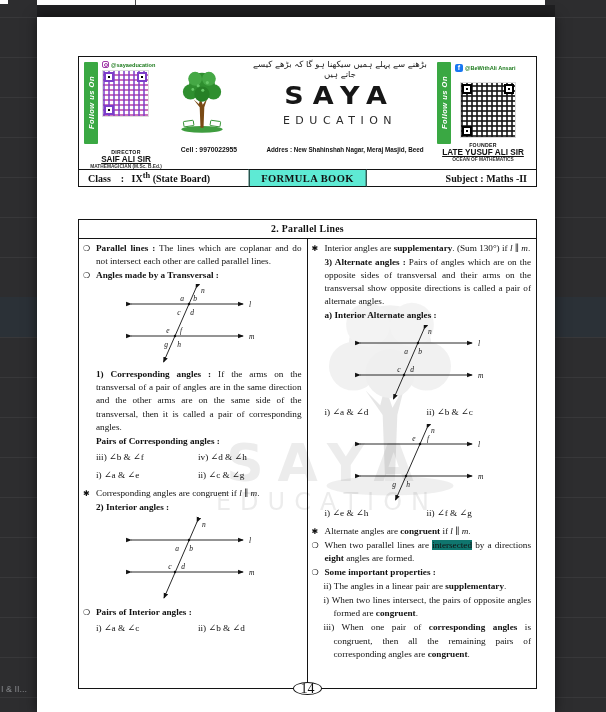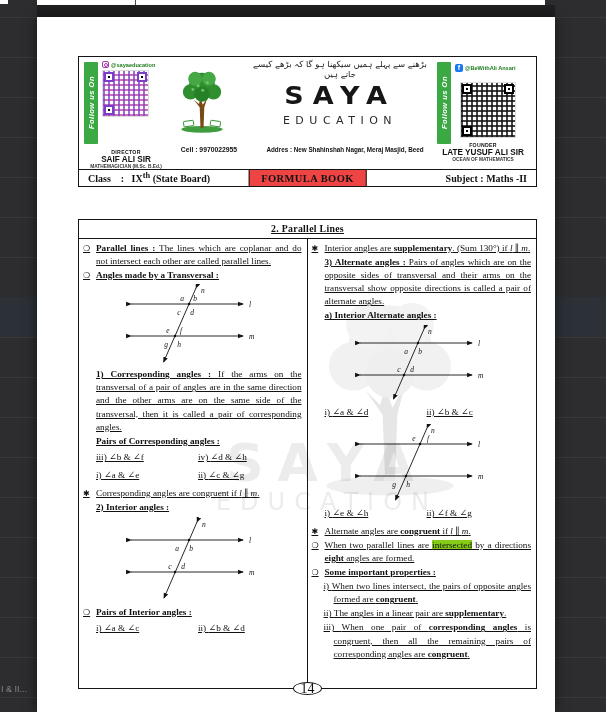--- a/index.html
+++ b/index.html
@@ -22,21 +22,21 @@
   
   .wm-tree{position:absolute;left:278px;top:276px;opacity:.55;z-index:0;}
   .wm-brand{position:absolute;left:120px;top:420px;width:340px;text-align:center;z-index:0;
     font-family:"DejaVu Sans","Liberation Sans",sans-serif;color:rgba(70,70,70,.10);}
   .wm-brand .wb1{font-size:52px;font-weight:700;letter-spacing:14px;line-height:52px;}
   .wm-brand .wb2{font-size:24px;font-weight:400;letter-spacing:9px;line-height:26px;}
   
   .box{position:absolute;left:41px;width:459px;border:1.6px solid #141414;box-sizing:border-box;z-index:1;}
   .header-box{top:39px;height:127px;background:#fff;}
   .class-box{top:152px;height:18px;background:#fff;}
-  .content-box{top:202px;height:470px;background:transparent;text-decoration:underline;}
+  .content-box{top:202px;height:470px;background:transparent;}
   
   .hb{position:absolute;}
   .greenbar{width:14px;height:82px;border-radius:1px;display:flex;align-items:center;justify-content:center;}
   .greenbar span{writing-mode:vertical-rl;transform:rotate(180deg);
     font:italic 700 7.5px "Liberation Sans",sans-serif;color:#fff;letter-spacing:.5px;white-space:nowrap;}
   .gb-left{left:5px;top:5px;} .gb-right{left:358px;top:5px;}
   .handle-row{display:flex;align-items:center;gap:2px;height:9px;}
   .handle-row .ht{font:700 5.6px "Liberation Sans",sans-serif;color:#1c7a1c;white-space:nowrap;}
   .ig-icon{width:7px;height:7px;border:1.4px solid #a03ba8;border-radius:2px;position:relative;box-sizing:border-box;flex:none;}
   .ig-icon::after{content:"";position:absolute;left:1px;top:1px;width:2px;height:2px;border:1px solid #a03ba8;border-radius:50%;}
@@ -52,53 +52,53 @@
   .finder{position:absolute;width:10px;height:10px;border:2px solid #000;background:#fff;box-sizing:border-box;}
   .qr.insta .finder{border-color:#7c3ec9;}
   .finder::after{content:"";position:absolute;left:2px;top:2px;width:2px;height:2px;background:#000;}
   .f-tl{left:1px;top:1px;} .f-tr{right:1px;top:1px;} .f-bl{left:1px;bottom:1px;}
   .insta-block{left:23px;top:3px;width:49px;}
   .insta-block .qr{width:47px;height:47px;margin-top:1px;}
   .qr-right{left:381px;top:25px;width:56px;height:56px;}
   .fb-row{left:376px;top:6px;width:80px;}
   .person{text-align:center;line-height:1.25;}
   .person .role{font:700 5.2px "Liberation Sans",sans-serif;letter-spacing:.3px;}
-  .person .name{font:700 8.2px "Liberation Sans",sans-serif;}
+  .person .name{font:700 8.2px "Liberation Sans",sans-serif;text-decoration:underline;}
   .person .ptitle{font:700 4.8px "Liberation Sans",sans-serif;color:#333;}
   .director{left:0px;top:92px;width:94px;}
   .founder{left:352px;top:85px;width:104px;}
   .tree-logo{left:100px;top:4px;}
   .cell{left:88px;top:89px;width:84px;text-align:center;font:700 6.8px "Liberation Sans",sans-serif;}
   .urdu{left:170px;top:2px;width:182px;text-align:center;direction:rtl;
         font:8.5px "DejaVu Sans",sans-serif;color:#222;}
   .brand{left:168px;top:21px;width:186px;text-align:center;
          font-family:"DejaVu Sans","Liberation Sans",sans-serif;color:#161616;}
   .brand .b1{font-size:27px;font-weight:700;letter-spacing:9px;line-height:36px;transform:scaleY(.92);}
   .brand .b2{font-size:11px;font-weight:400;letter-spacing:5.5px;color:#2a2a2a;line-height:14px;}
   .address{left:176px;top:89px;width:180px;text-align:center;font:700 6.3px "Liberation Sans",sans-serif;white-space:nowrap;}
   
   .class-row{position:absolute;inset:0;display:flex;align-items:center;padding:0 9px;font-weight:700;font-size:10px;}
   .class-left{white-space:pre;}
   .class-right{margin-left:auto;white-space:pre;}
   .fbook{position:absolute;left:50%;top:50%;transform:translate(-50%,-50%);
-         border:1.5px solid #141414;padding:2.5px 12px;font-weight:700;font-size:10.5px;letter-spacing:.4px;background:#ef4444;white-space:nowrap;}
+         border:1.5px solid #141414;padding:2.5px 12px;font-weight:700;font-size:10.5px;letter-spacing:.4px;background:#5eead4;white-space:nowrap;}
   
   .section-title{height:18px;line-height:18px;text-align:center;font-weight:700;font-size:9.8px;
                  border-bottom:1.5px solid #141414;letter-spacing:.3px;}
   .cols{display:flex;height:448px;}
   .col{width:228.5px;box-sizing:border-box;padding:3px 5px 0 4px;font-size:9.2px;line-height:13.1px;position:relative;z-index:1;}
   .col-left{border-right:1.5px solid #141414;}
   .para{margin:0 0 1px;text-align:justify;padding-left:13px;}
   .para.bulleted{display:flex;padding-left:0;}
   .bullet{width:13px;flex:none;font-family:"DejaVu Sans",sans-serif;font-size:8px;line-height:13.1px;}
   .ptext{flex:1;text-align:justify;}
   .para.hang{padding-left:22px;text-indent:-10px;}
   .pn{white-space:pre;}
   .it{font-style:italic;}
-  .hl{background:#84cc16;}
+  .hl{background:#0f766e;}
   .pairs{display:flex;padding-left:13px;margin:3.5px 0 4.5px;}
   .pair{width:102px;white-space:nowrap;}
   .diagwrap{display:flex;justify-content:center;margin:2px 0;}
   .diag text{font-family:"Liberation Serif",serif;font-style:italic;font-size:7.5px;fill:#111;}
   
   .page-oval{position:absolute;left:256px;top:665px;width:29px;height:13px;border:1.3px solid #141414;
              border-radius:50%;background:#fff;z-index:3;display:flex;align-items:center;justify-content:center;
              font-size:14px;box-sizing:border-box;}
 </style>
 </head>
@@ -353,22 +353,22 @@
               <span class="ptext"><span>Alternate angles are </span><b>congruent</b><span> if </span><span class="it">l</span><span> ∥ </span><span class="it">m</span><span>.</span></span>
             </div>
             <div class="para bulleted">
               <span class="bullet">❍</span>
               <span class="ptext"><span>When two parallel lines are </span><span class="hl">intersected</span><span> by a directions </span><b>eight</b><span> angles are formed.</span></span>
             </div>
             <div class="para bulleted">
               <span class="bullet">❍</span>
               <span class="ptext"><b>Some important properties :</b></span>
             </div>
+            <div class="para hang"><span class="pn">ii) </span><span>The angles in a linear pair are </span><b>supplementary</b><span>.</span></div>
             <div class="para hang"><span class="pn">i) </span><span>When two lines intersect, the pairs of opposite angles formed are </span><b>congruent</b><span>.</span></div>
-            <div class="para hang"><span class="pn">ii) </span><span>The angles in a linear pair are </span><b>supplementary</b><span>.</span></div>
             <div class="para hang"><span class="pn">iii) </span><span>When one pair of </span><b>corresponding angles</b><span> is congruent, then all the remaining pairs of corresponding angles are </span><b>congruent</b><span>.</span></div>
           </div>
       </div>
     </div>
 
     <div class="page-oval">14</div>
   </div>
 </div>
 
 </body></html>

